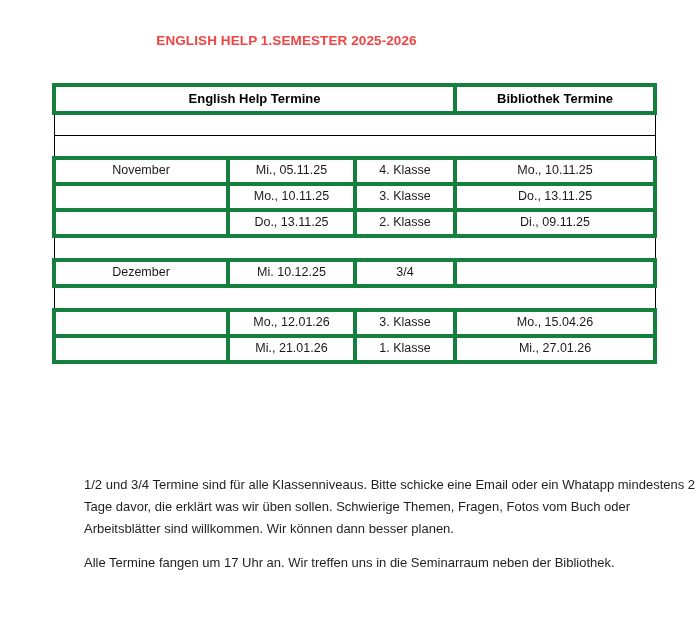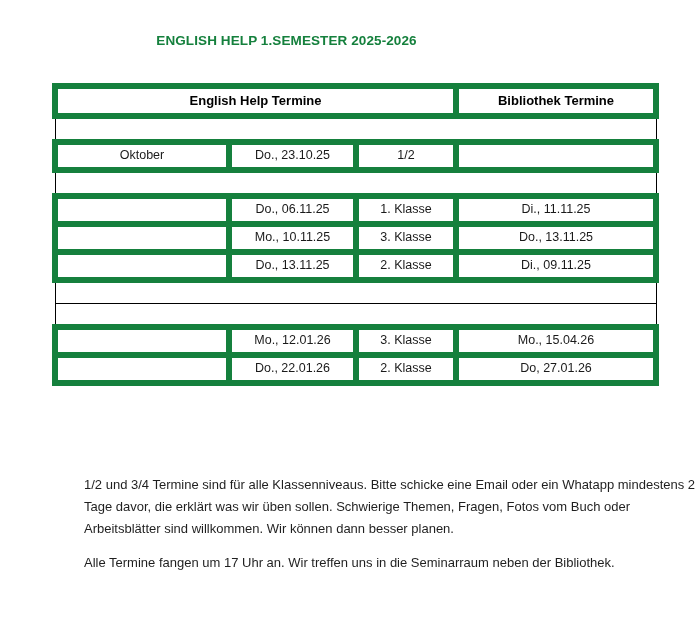--- a/index.html
+++ b/index.html
@@ -26,34 +26,34 @@
 
   .doc-title {
     position: absolute;
     left: 0;
     top: 33px;
     width: 573px;
     text-align: center;
     font-size: 13.5px;
     font-weight: bold;
     letter-spacing: 0.1px;
-    color: #15803d;
+    color: #ef4444;
   }
 
   .schedule-table {
     position: absolute;
     left: 52px;
     top: 83px;
     width: 601px;
     border-collapse: collapse;
     table-layout: fixed;
   }
 
   .schedule-table td {
-    border: 6px solid #15803d;
+    border: 4px solid #15803d;
     height: 22px;
     padding: 0 2px;
     text-align: center;
     vertical-align: middle;
     font-size: 12.5px;
     color: #1a1a1a;
     line-height: 1.1;
   }
 
   .schedule-table td.header-cell {
@@ -104,64 +104,64 @@
       <col class="col-exam">
     </colgroup>
     <tbody>
       <tr>
         <td class="header-cell" colspan="3">English Help Termine</td>
         <td class="header-cell">Bibliothek Termine</td>
       </tr>
     <tr class="spacer-row">
           <td colspan="4"></td>
         </tr>
-        <tr>
-          <td>Oktober</td>
-          <td>Do., 23.10.25</td>
-          <td>1/2</td>
-          <td></td>
-        </tr>
         <tr class="spacer-row">
           <td colspan="4"></td>
         </tr>
         <tr>
-          <td></td>
-          <td>Do., 06.11.25</td>
-          <td>1. Klasse</td>
-          <td>Di., 11.11.25</td>
+          <td>November</td>
+          <td>Mi., 05.11.25</td>
+          <td>4. Klasse</td>
+          <td>Mo., 10.11.25</td>
         </tr>
         <tr>
           <td></td>
           <td>Mo., 10.11.25</td>
           <td>3. Klasse</td>
           <td>Do., 13.11.25</td>
         </tr>
         <tr>
           <td></td>
           <td>Do., 13.11.25</td>
           <td>2. Klasse</td>
           <td>Di., 09.11.25</td>
         </tr>
         <tr class="spacer-row">
           <td colspan="4"></td>
         </tr>
+        <tr>
+          <td>Dezember</td>
+          <td>Mi. 10.12.25</td>
+          <td>3/4</td>
+          <td></td>
+        </tr>
         <tr class="spacer-row">
           <td colspan="4"></td>
         </tr>
         <tr>
           <td></td>
           <td>Mo., 12.01.26</td>
           <td>3. Klasse</td>
           <td>Mo., 15.04.26</td>
         </tr>
         <tr>
           <td></td>
-          <td>Do., 22.01.26</td>
-          <td>2. Klasse</td>
-          <td>Do, 27.01.26</td>
+          <td>Mi., 21.01.26</td>
+          <td>1. Klasse</td>
+          <td>Mi., 27.01.26</td>
         </tr>
       </tbody>
   </table>
 
   <div class="notes notes-1">1/2  und 3/4 Termine sind für alle Klassenniveaus. Bitte schicke eine Email oder ein Whatapp mindestens 2 Tage davor, die erklärt was wir üben sollen. Schwierige Themen, Fragen, Fotos vom Buch oder Arbeitsblätter sind willkommen. Wir können dann besser planen.</div>
 
   <div class="notes notes-2">Alle Termine fangen um 17 Uhr an. Wir treffen uns in die Seminarraum neben der Bibliothek.</div>
 
 </div>
 

